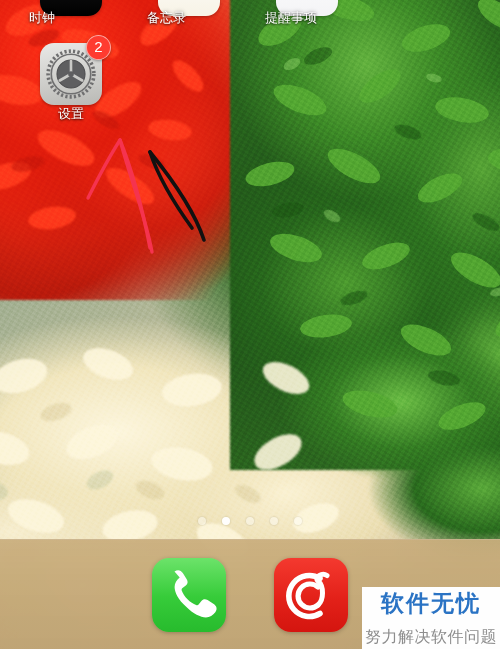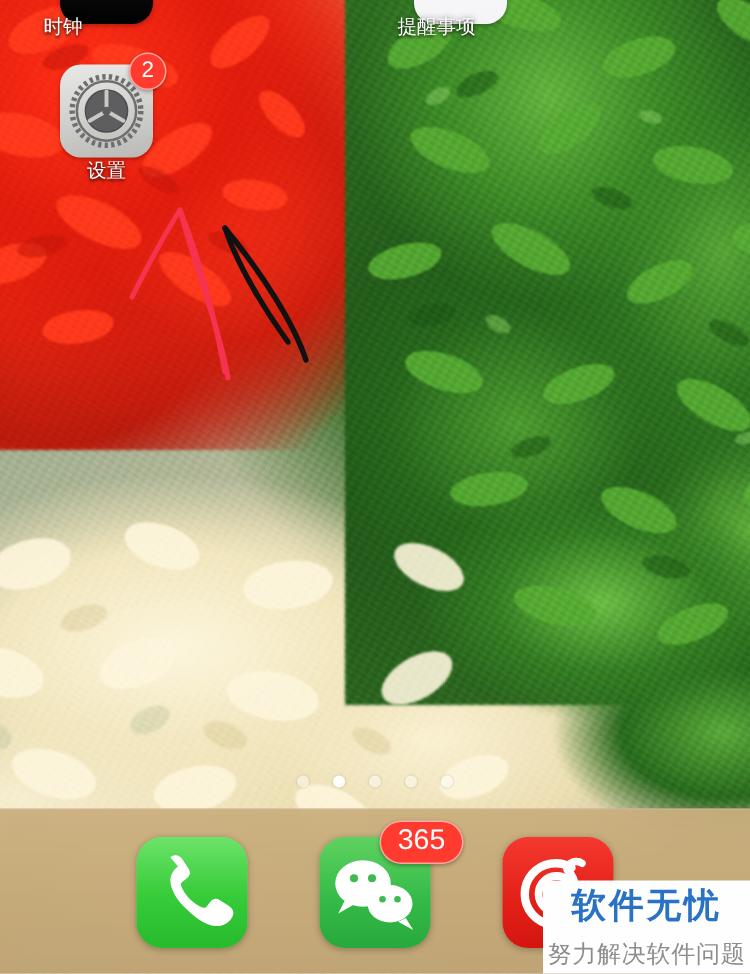--- a/index.html
+++ b/index.html
@@ -325,20 +325,24 @@
     </svg>
 
     <div class="wall-layer wp-noise"></div>
   </div>
 
   <div class="toprow" style="left:29px;">
     <div class="toprow-icon ic-clock"></div>
     <div class="app-label">时钟</div>
   </div>
 
+  <div class="toprow" style="left:147px;">
+    <div class="toprow-icon ic-notes"></div>
+    <div class="app-label">备忘录</div>
+  </div>
 
   <div class="toprow" style="left:265px;">
     <div class="toprow-icon ic-remind"></div>
     <div class="app-label">提醒事项</div>
   </div>
 
 
   <div class="app" style="left:29px; top:43px;">
     <div class="app-icon ic-settings">
       <div class="gear-wrap">
@@ -394,45 +398,20 @@
     <div class="dock-row">
 
       <div class="dock-app">
         <div class="dock-icon ic-phone">
           <svg width="74" height="74" viewBox="0 0 74 74">
             <path d="M24.5 17.5c3.3-2.4 6.4-1.3 8.3 1.6l3.9 6.1c1.5 2.4 1.1 4.6-.9 6.2l-3.3 2.6c-.9.7-1.1 1.6-.7 2.7 1 2.7 3 5.9 5.7 8.6 2.7 2.7 5.9 4.7 8.6 5.7 1.1.4 2 .2 2.7-.7l2.6-3.3c1.6-2 3.8-2.4 6.2-.9l6.1 3.9c2.9 1.9 4 5 1.6 8.3-2.3 3.1-5.6 5.1-9.4 5.1-5.4 0-12.6-3.5-19.7-10.6C28.1 45.6 24.6 38.4 24.6 33c0-3.8 2-7.1 5.1-9.4z" fill="#ffffff" transform="translate(-2,-4) scale(1.0)"></path>
           </svg>
         </div>
       </div>
 
-      <div class="dock-app">
-        <div class="dock-icon ic-wechat">
-          <svg width="74" height="74" viewBox="0 0 74 74">
-
-            <g fill="#ffffff">
-              <ellipse cx="29" cy="31" rx="18.5" ry="15.5"></ellipse>
-              <path d="M17 42 L12.5 51 L23 45 Z"></path>
-            </g>
-            <g fill="#3fbb4e">
-              <circle cx="23" cy="27.5" r="2.7"></circle>
-              <circle cx="35" cy="27.5" r="2.7"></circle>
-            </g>
-
-            <g fill="#ffffff">
-              <ellipse cx="47" cy="44.5" rx="15" ry="12.5"></ellipse>
-              <path d="M57.5 54 L62.5 62 L52.5 56.5 Z"></path>
-            </g>
-            <g fill="#3fbb4e">
-              <circle cx="42" cy="41.5" r="2.2"></circle>
-              <circle cx="52" cy="41.5" r="2.2"></circle>
-            </g>
-          </svg>
-          <div class="badge wide">365</div>
-        </div>
-      </div>
 
       <div class="dock-app">
         <div class="dock-icon ic-music">
           <svg width="74" height="74" viewBox="0 0 74 74">
 
             <path d="M46 20.5 A20.5 20.5 0 1 0 46 55.5" fill="none" stroke="#ffffff" stroke-width="5.6" stroke-linecap="round"></path>
 
             <path d="M44 29 A12 12 0 1 0 44 47" fill="none" stroke="#ffffff" stroke-width="5.2" stroke-linecap="round"></path>
 
             <path d="M44 47 C50 42 50 28 44 23 C40 19.5 48 14 53 17.5" fill="none" stroke="#ffffff" stroke-width="5" stroke-linecap="round"></path>

